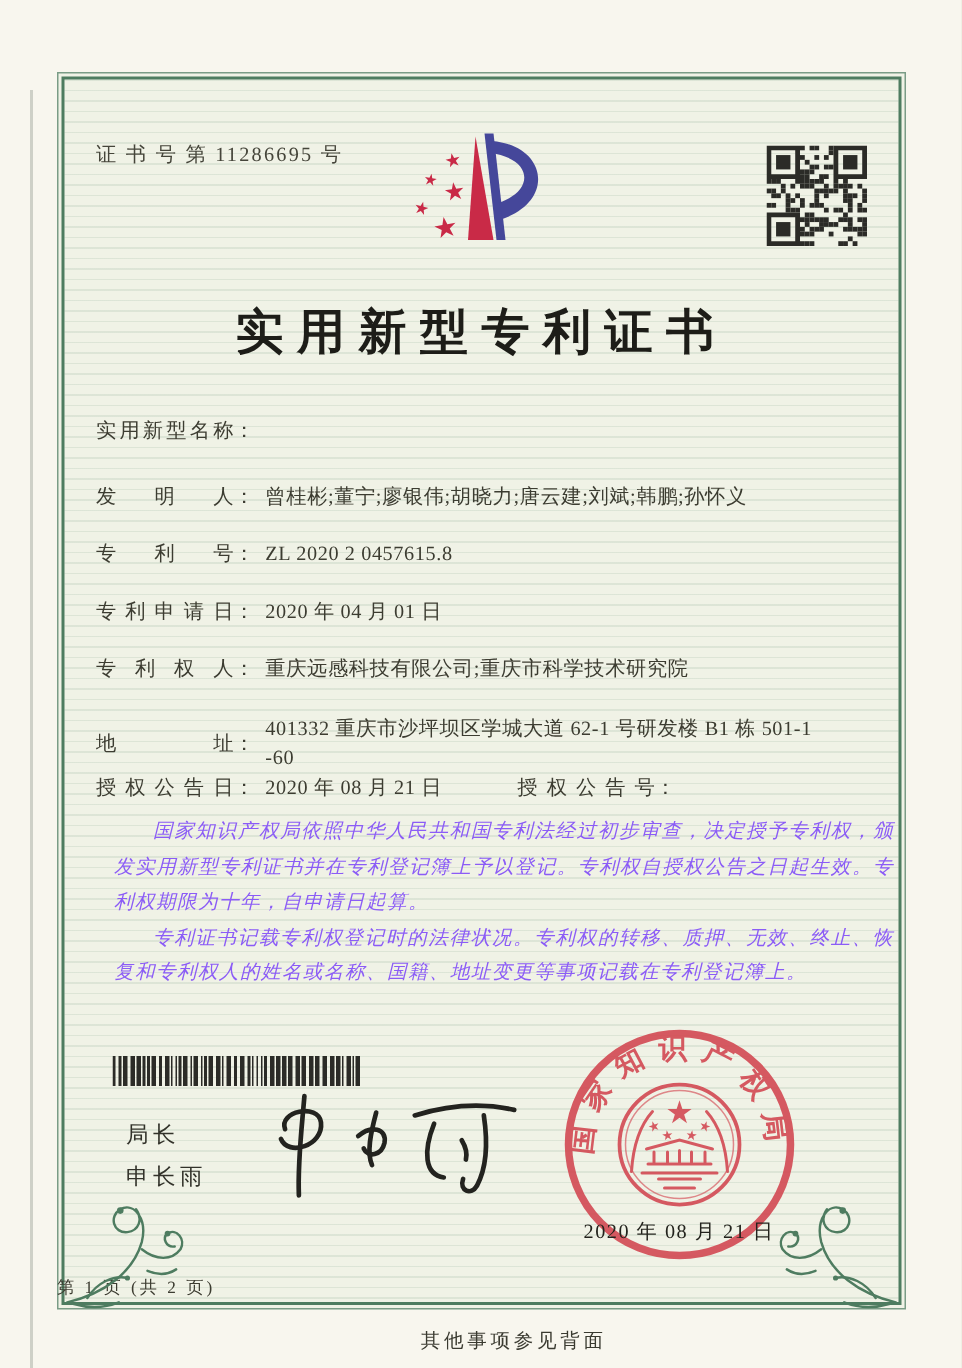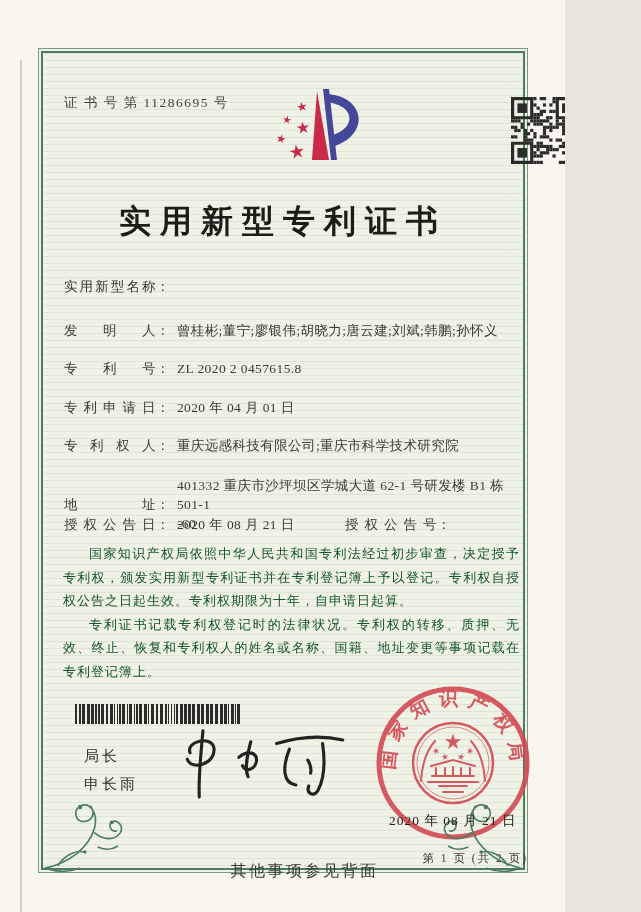--- a/index.html
+++ b/index.html
@@ -2,21 +2,21 @@
 <html><head>
 <meta charset="utf-8">
 <style>
   * { margin: 0; padding: 0; box-sizing: border-box; }
   body {
     font-family: "Liberation Serif", "DejaVu Serif", serif;
     background: #e8e6dc;
   }
   .page {
     position: relative;
-    width: 565px;
+    width: 641px;
     height: 912px;
     background: #f8f6ee;
     overflow: hidden;
     color: #39392f;
   }
   .scan-edge {
     position: absolute;
     left: 20px; top: 60px; bottom: 0;
     width: 2px;
     background: rgba(110,118,108,0.30);
@@ -72,26 +72,27 @@
     width: 92px;
     text-align: justify;
     text-align-last: justify;
   }
   .fcolon { flex: none; margin-right: 7px; }
   .fvalue { flex: 1; }
   .fvalue-fixed { flex: none; width: 168px; }
   
   .legal {
     position: absolute;
-    left: 63px; right: 45px; top: 542px;
+    left: 76px; right: 45px; top: 542px;
     font-size: 13px;
     line-height: 23.5px;
     letter-spacing: 1px;
     text-align: justify;
-    color: #14532d;
+    color: #8b5cf6;
+    font-style: italic;
   }
   .legal p { text-indent: 2em; }
   
   .barcode { position: absolute; left: 75px; top: 704px; }
   .director-title {
     position: absolute; left: 84px; top: 747px;
     font-size: 15px; letter-spacing: 3px; color: #32322a;
   }
   .director-name {
     position: absolute; left: 84px; top: 775px;
@@ -100,28 +101,28 @@
   .signature { position: absolute; left: 168px; top: 716px; }
   .seal { position: absolute; left: 372px; top: 682px; }
   .seal-date {
     position: absolute; left: 389px; top: 812px;
     font-size: 13.5px; letter-spacing: 1px;
     color: #23231d;
     z-index: 5;
   }
   .page-indicator {
     position: absolute; left: 38px; right: 37px; top: 851px;
-    text-align: right;
+    text-align: left;
     font-size: 11.5px; letter-spacing: 2px;
     color: #3c3c31;
   }
   .back-note {
-    position: absolute; left: 0; right: 0; top: 861px;
+    position: absolute; left: 0; right: 0; top: 885px;
     text-align: center;
-    font-size: 16px; letter-spacing: 2.5px;
+    font-size: 13px; letter-spacing: 2.5px;
     color: #3a3a30;
     padding-left: 44px;
   }
   .ornament { position: absolute; z-index: 2; }
   .ornament.left  { left: 41px;  top: 787px; }
   .ornament.right { right: 40px; top: 787px; transform: scaleX(-1); }
   svg { display: block; }
 </style>
 </head>
 <body>

